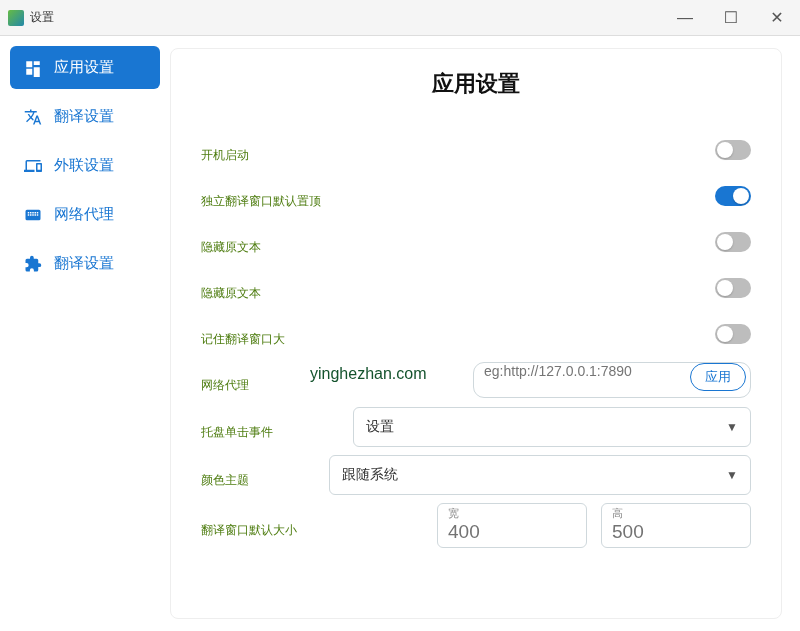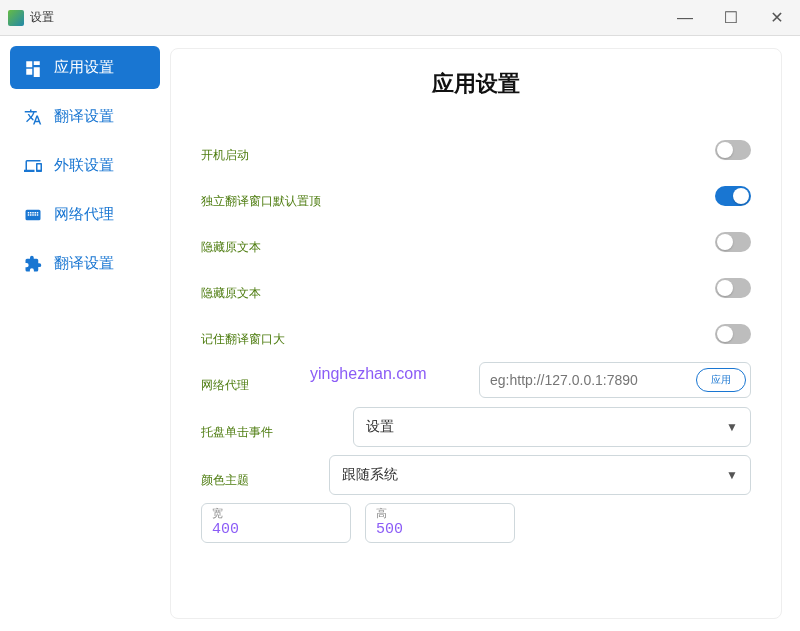--- a/index.html
+++ b/index.html
@@ -25,35 +25,35 @@
 
     .row { display: flex; align-items: center; justify-content: space-between; min-height: 46px; padding: 4px 0; }
     .row-label { font-size: 12px; color: #4d7c0f; margin-top: 10px; }
     .row-control { display: flex; align-items: center; gap: 8px; }
 
     .toggle { width: 36px; height: 20px; background: #bdbdbd; border-radius: 10px; position: relative; cursor: pointer; transition: background .2s; }
     .toggle::after { content: ""; position: absolute; top: 2px; left: 2px; width: 16px; height: 16px; background: #fff; border-radius: 50%; transition: left .2s; box-shadow: 0 1px 2px rgba(0,0,0,0.2); }
     .toggle.on { background: #1976d2; }
     .toggle.on::after { left: 18px; }
 
-    .input-wrap { display: flex; align-items: center; border: 1px solid #cfd8dc; border-radius: 6px; padding: 0 4px 0 10px; height: 36px; background: #fff; }
+    .input-wrap { display: flex; align-items: flex-start; border: 1px solid #cfd8dc; border-radius: 11px; padding: 0 4px 0 10px; height: 36px; background: #fff; }
     .input-wrap input { border: none; outline: none; font-size: 14px; color: #333; background: transparent; }
     .proxy-input { width: 200px; }
-    .apply-btn { margin-left: 6px; padding: 4px 14px; border: 1px solid #1976d2; background: #fff; color: #1976d2; border-radius: 14px; font-size: 10px; cursor: pointer; }
+    .apply-btn { margin-left: 6px; padding: 4px 14px; border: 1px solid #1976d2; background: #fff; color: #1976d2; border-radius: 14px; font-size: 13px; cursor: pointer; }
 
     .select { display: flex; align-items: center; justify-content: space-between; border: 1px solid #cfd8dc; border-radius: 6px; height: 40px; padding: 0 12px; cursor: pointer; background: #fff; }
     .select .caret { font-size: 12px; color: #555; }
     .select-wide { flex: 1; margin-left: 80px; }
 
     .size-group { display: flex; gap: 14px; }
     .size-box { display: flex; flex-direction: column; border: 1px solid #cfd8dc; border-radius: 6px; padding: 2px 10px 4px 10px; width: 150px; }
     .size-box label { font-size: 11px; color: #888; }
-    .size-box input { border: none; outline: none; font-size: 15px; color: #8b5cf6; width: 100%; background: transparent; font-family: Liberation Mono, monospace; }
+    .size-box input { border: none; outline: none; font-size: 19px; color: #737373; width: 100%; background: transparent; }
 
-    .watermark { position: absolute; left: 310px; top: 365px; font-size: 16px; color: #8b5cf6; pointer-events: none; font-family: Arial, sans-serif; }
+    .watermark { position: absolute; left: 310px; top: 365px; font-size: 16px; color: #14532d; pointer-events: none; font-family: Arial, sans-serif; }
   </style>
 </head>
 <body>
 
 <div class="titlebar">
   <div class="titlebar-left">
     <div class="app-icon"></div>
     <span class="title-text">设置</span>
   </div>
   <div class="win-controls">
@@ -156,20 +156,21 @@
 
     <div class="row">
       <span class="row-label">颜色主题</span>
       <div class="select select-wide">
         <span>跟随系统</span>
         <span class="caret">▼</span>
       </div>
     </div>
 
     <div class="row">
+      <span class="row-label">翻译窗口默认大小</span>
       <div class="size-group">
         <div class="size-box">
           <label>宽</label>
           <input value="400" style="">
         </div>
         <div class="size-box">
           <label>高</label>
           <input value="500" style="">
         </div>
       </div>

